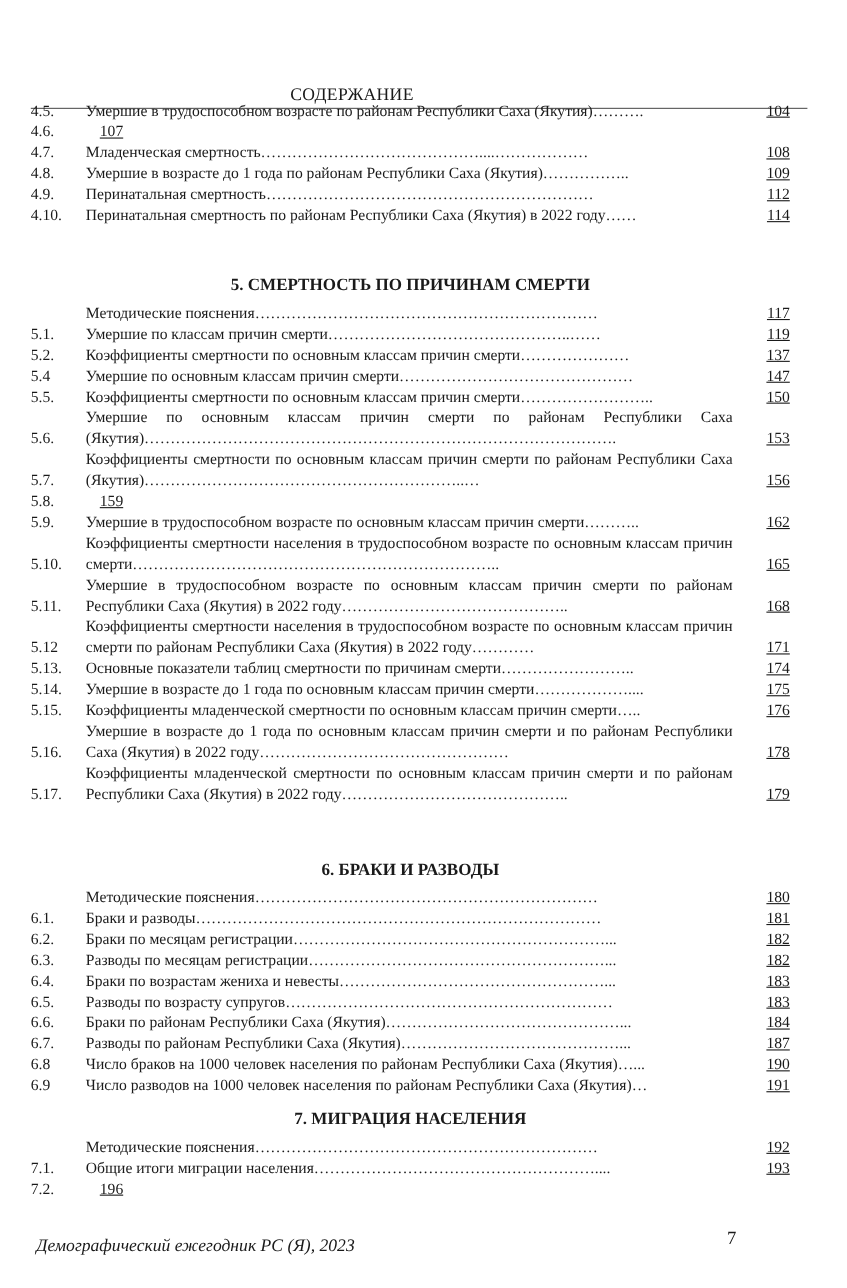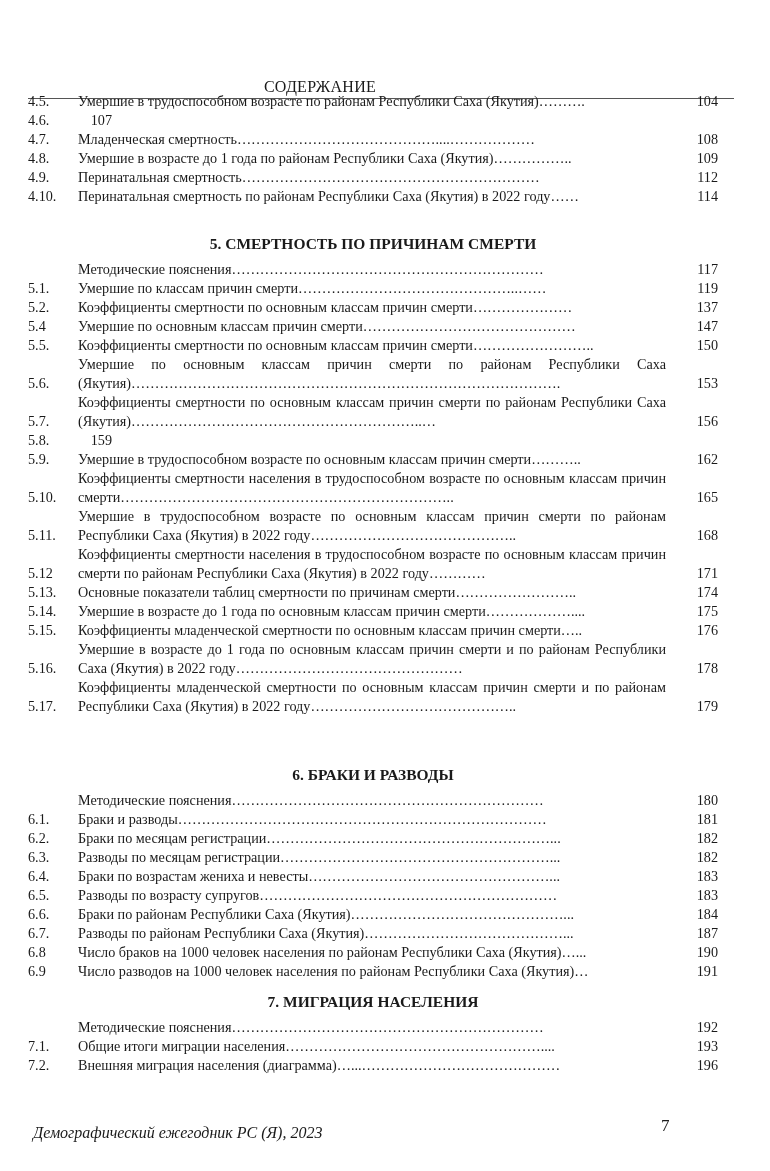--- a/index.html
+++ b/index.html
@@ -6,22 +6,22 @@
   body { width: 770px; height: 1171px; position: relative; overflow: hidden; color: #1a1a1a;
          font-family: "Liberation Serif", "DejaVu Serif", serif; }
   .page-header { position: absolute; top: 78px; left: 0; width: 640px; text-align: center;
                  font-size: 16px; letter-spacing: 0.3px; }
   .header-rule { position: absolute; top: 98px; left: 28px; width: 706px; height: 0;
                  border-top: 1px solid #555; }
   .toc { position: absolute; left: 28px; width: 690px; font-size: 14.2px; }
   .row { display: flex; align-items: flex-end; line-height: 19px; }
   .num { width: 50px; flex: 0 0 50px; }
   .title { flex: 1 1 auto; padding-right: 18px; text-align: justify; text-align-last: left; }
-  .page { width: 34px; flex: 0 0 34px; text-align: right; }
-  .section-title { text-align: center; font-weight: bold; font-size: 15.5px; margin: 0;
+  .page { width: 34px; flex: 0 0 34px; text-align: right; text-decoration: underline; }
+  .section-title { text-align: center; font-weight: bold; font-size: 15.5px; margin: 16px;
                    line-height: 20px; }
   .footer-left { position: absolute; top: 1124px; left: 33px; font-style: italic; font-size: 16px; }
   .footer-right { position: absolute; top: 1116px; left: 661px; font-size: 17px; }
 </style>
 </head>
 <body>
 
 <div class="page-header">СОДЕРЖАНИЕ</div>
 <div class="header-rule"></div>
 
@@ -206,19 +206,18 @@
       <span class="title">Методические пояснения…………………………………………………………</span>
       <span class="page">192</span>
     </div>
     <div class="row">
       <span class="num">7.1.</span>
       <span class="title">Общие итоги миграции населения………………………………………………....</span>
       <span class="page">193</span>
     </div>
     <div class="row">
       <span class="num">7.2.</span>
-      <span class="title">Внешняя миграция населения (диаграмма)…...……………………………………</span>
       <span class="page">196</span>
     </div>
   </div>
 
 <div class="footer-left">Демографический ежегодник РС (Я), 2023</div>
 <div class="footer-right">7</div>
 
 </body></html>

